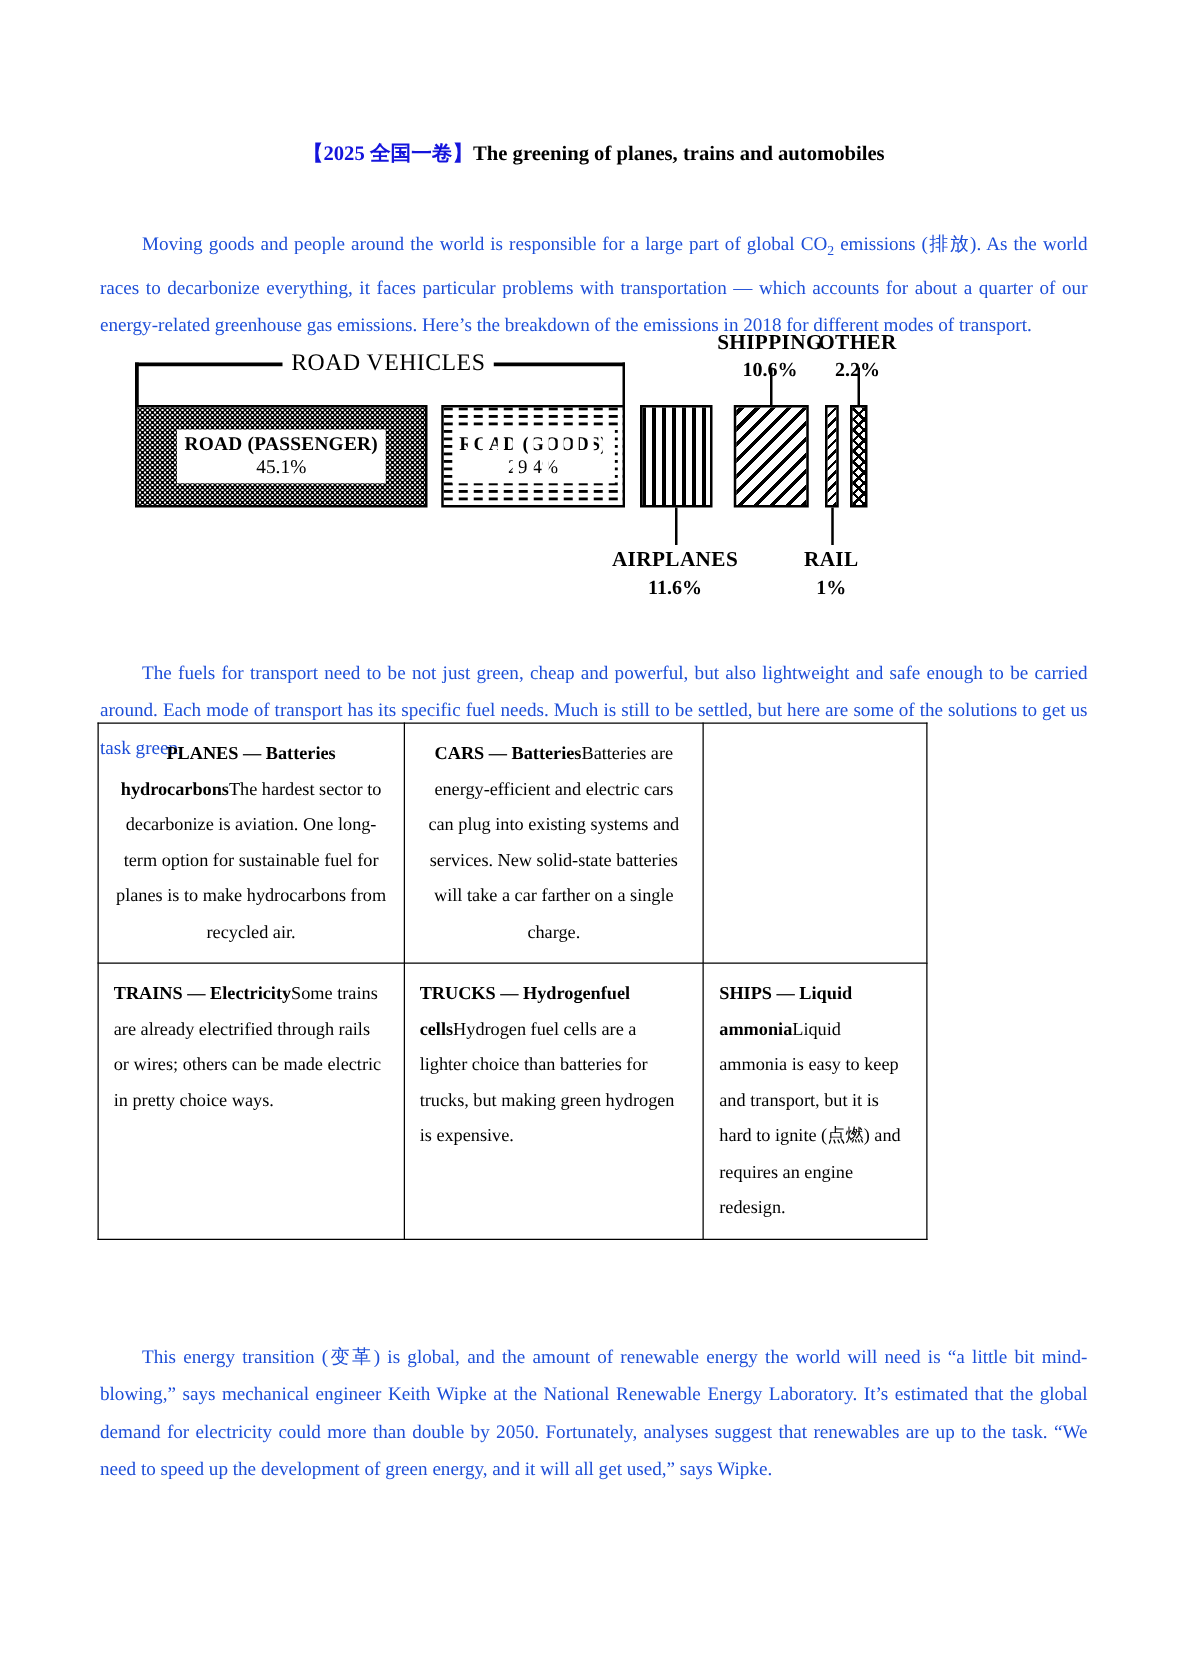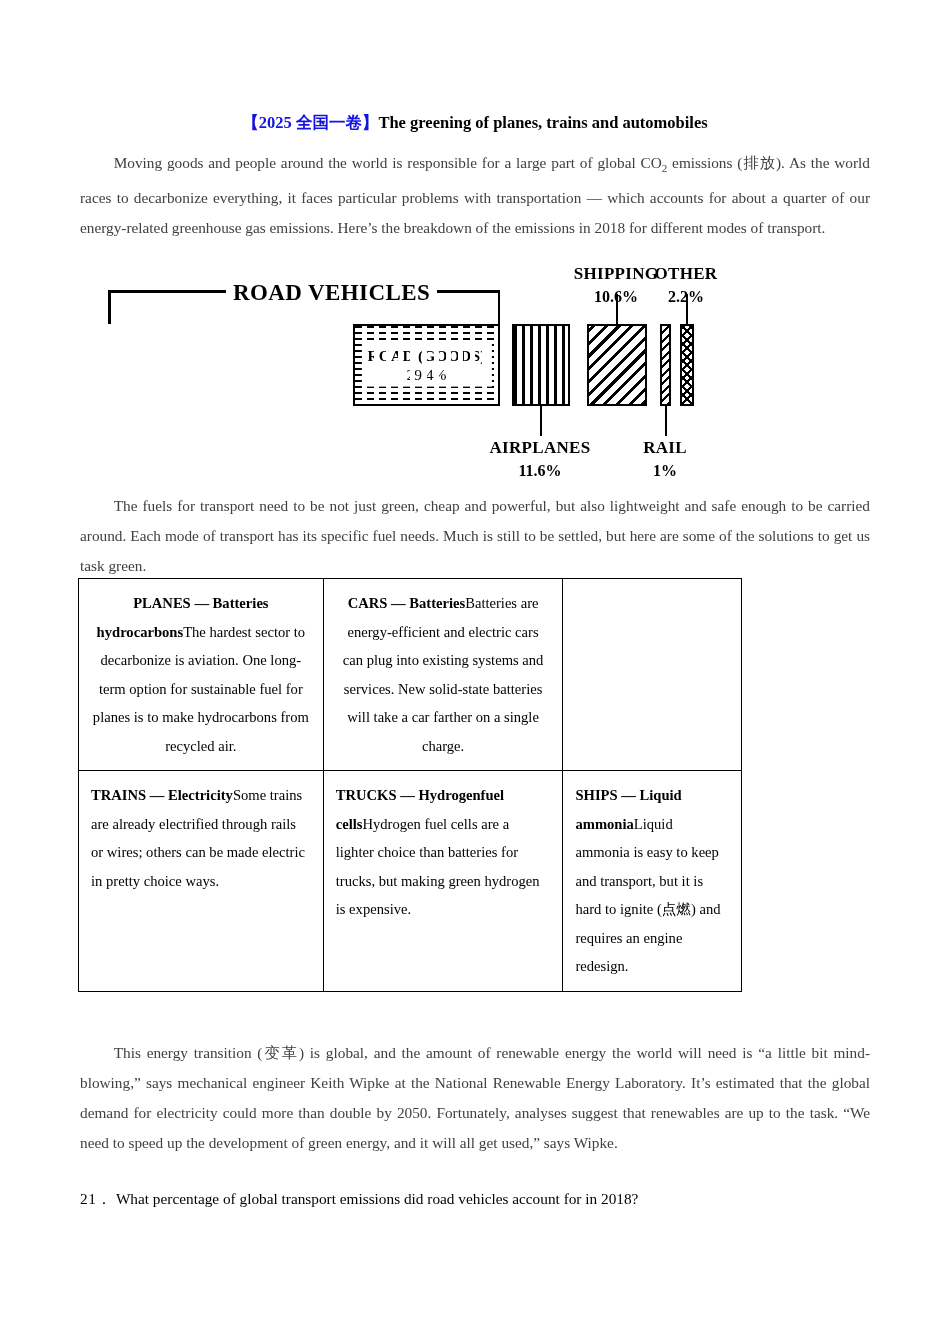--- a/index.html
+++ b/index.html
@@ -30,21 +30,22 @@
   .title-en { color:#000000; }
 
   
   .para {
     position:absolute;
     font-size: 15.3px;
     line-height: 30px;
     text-align: justify;
     text-justify: inter-word;
     text-indent: 2.2em;
-    color:#404040;
+    color:#1d4ed8;
+    margin-top:33px;
   }
   .para span.sub { font-size:11px; vertical-align:sub; }
 
   #para1 { left:80px; top:148px; width:790px; }
   #para2 { left:80px; top:491px; width:790px; }
   #para3 { left:80px; top:1038px; width:790px; }
   #question {
     position:absolute; left:80px; top:1185px; width:790px;
     font-size:15.3px; line-height:28px; text-indent:0;
   }
@@ -109,21 +110,21 @@
     background-color:#fff;
     background-image:
       repeating-linear-gradient(45deg, #000 0 2px, transparent 2px 6px),
       repeating-linear-gradient(-45deg, #000 0 2px, transparent 2px 6px);
   }
 
   
   .bracket { position:absolute; }
   .bracket .bline { position:absolute; background:#000; }
   .bracket-label {
-    position:absolute; font-weight:bold; font-size:23px; letter-spacing:0.4px;
+    position:absolute; font-weight:normal; font-size:19px; letter-spacing:0.4px;
     background:#fff; padding:0 7px; white-space:nowrap;
   }
 
   
   .fuels-table {
     position:absolute; left:78px; top:578px; width:664px;
     border:1.4px solid #000;
     border-collapse:collapse;
   }
   .fuels-table td {
@@ -159,20 +160,26 @@
 
   <div class="chart">
 
     <div class="bracket" style="left:13px; top:32px; width:392px; height:34px;">
       <div class="bline" style="left:0; top:0; width:392px; height:2.5px;"></div>
       <div class="bline" style="left:0; top:0; width:2.5px; height:34px;"></div>
       <div class="bline" style="left:389.5px; top:0; width:2.5px; height:34px;"></div>
       <div class="bracket-label" style="left:118px; top:-10px;">ROAD VEHICLES</div>
     </div>
 
+    <div class="bar pat-dots" style="left:13px; top:66px; width:234px; height:82px;">
+      <div class="bar-inner-label">
+        <span class="nm">ROAD (PASSENGER)</span>
+        <span class="vl">45.1%</span>
+      </div>
+    </div>
 
     <div class="bar pat-dash" style="left:258px; top:66px; width:147px; height:82px;">
       <div class="bar-inner-label">
         <span class="nm">ROAD (GOODS)</span>
         <span class="vl">29.4%</span>
       </div>
     </div>
 
     <div class="bar pat-vert" style="left:417px; top:66px; width:58px; height:82px;"></div>
     <div class="leader" style="left:445px; top:148px; height:30px;"></div>
@@ -216,15 +223,14 @@
       </td>
       <td class="left-cell" style="width:225px;">
         <span class="cell-head">SHIPS — Liquid ammonia</span><span>Liquid ammonia is easy to keep and transport, but it is hard to ignite (点燃) and requires an engine redesign.</span>
       </td>
     </tr>
   </tbody>
     </table>
 
   <div class="para" id="para3">This energy transition (变革) is global, and the amount of renewable energy the world will need is “a little bit mind-blowing,” says mechanical engineer Keith Wipke at the National Renewable Energy Laboratory. It’s estimated that the global demand for electricity could more than double by 2050. Fortunately, analyses suggest that renewables are up to the task. “We need to speed up the development of green energy, and it will all get used,” says Wipke.</div>
 
-  <div id="question"><span class="qnum">21．</span>&nbsp;<span>What percentage of global transport emissions did road vehicles account for in 2018?</span></div>
 
 </div>
 
 </body></html>

